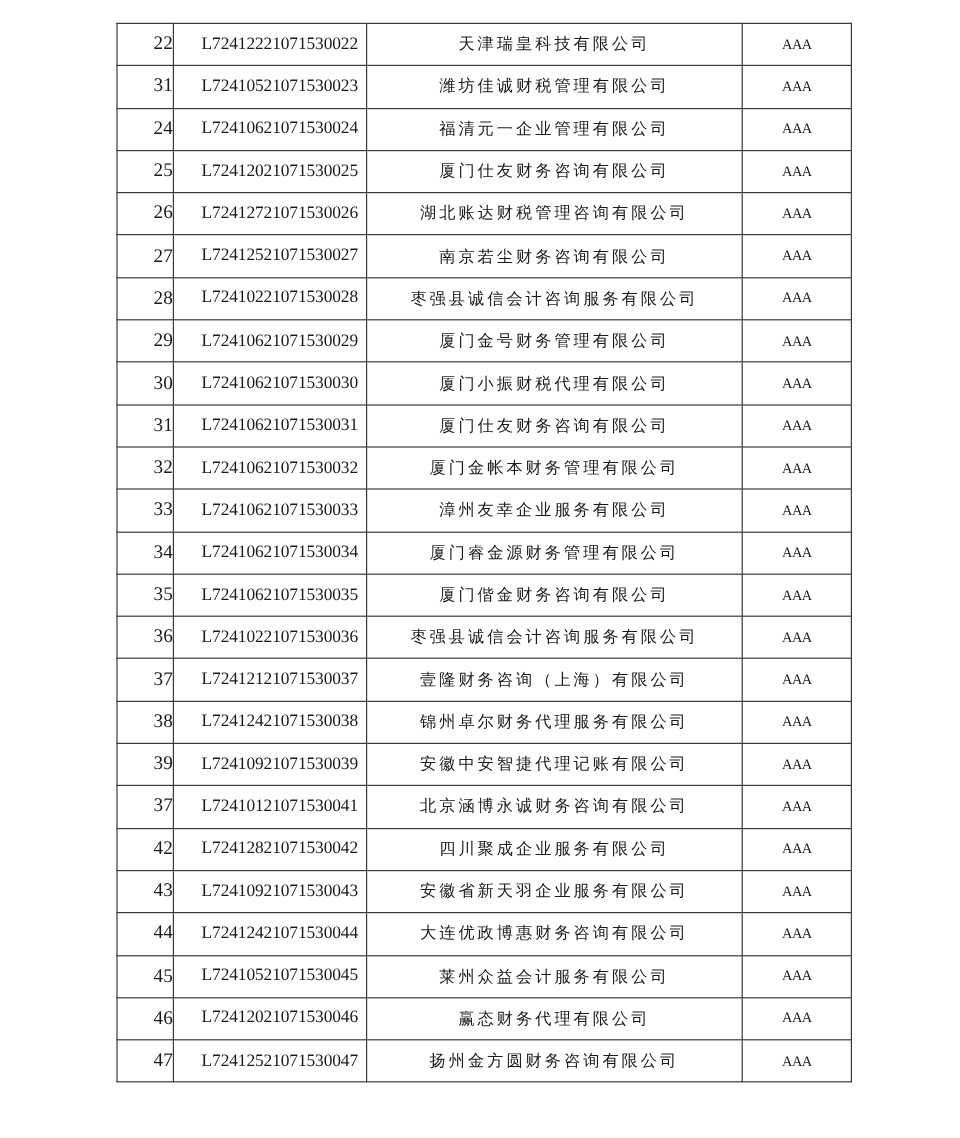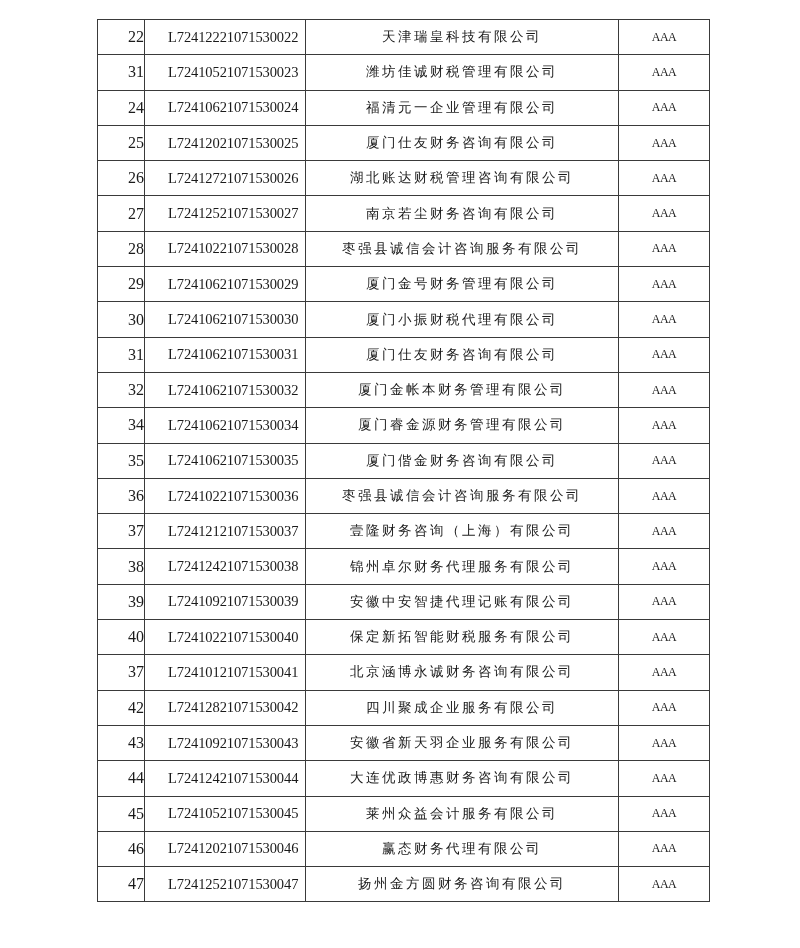--- a/index.html
+++ b/index.html
@@ -144,20 +144,26 @@
     <td class="grade">AAA</td>
   </tr>
 
   <tr>
     <td class="seq">32</td>
     <td class="code">L72410621071530032</td>
     <td class="name">厦门金帐本财务管理有限公司</td>
     <td class="grade">AAA</td>
   </tr>
 
+  <tr>
+    <td class="seq">33</td>
+    <td class="code">L72410621071530033</td>
+    <td class="name">漳州友幸企业服务有限公司</td>
+    <td class="grade">AAA</td>
+  </tr>
 
   <tr>
     <td class="seq">34</td>
     <td class="code">L72410621071530034</td>
     <td class="name">厦门睿金源财务管理有限公司</td>
     <td class="grade">AAA</td>
   </tr>
 
   <tr>
     <td class="seq">35</td>
@@ -187,26 +193,20 @@
     <td class="grade">AAA</td>
   </tr>
 
   <tr>
     <td class="seq">39</td>
     <td class="code">L72410921071530039</td>
     <td class="name">安徽中安智捷代理记账有限公司</td>
     <td class="grade">AAA</td>
   </tr>
 
-  <tr>
-    <td class="seq">40</td>
-    <td class="code">L72410221071530040</td>
-    <td class="name">保定新拓智能财税服务有限公司</td>
-    <td class="grade">AAA</td>
-  </tr>
 
   <tr>
     <td class="seq">37</td>
     <td class="code">L72410121071530041</td>
     <td class="name">北京涵博永诚财务咨询有限公司</td>
     <td class="grade">AAA</td>
   </tr>
 
   <tr>
     <td class="seq">42</td>

